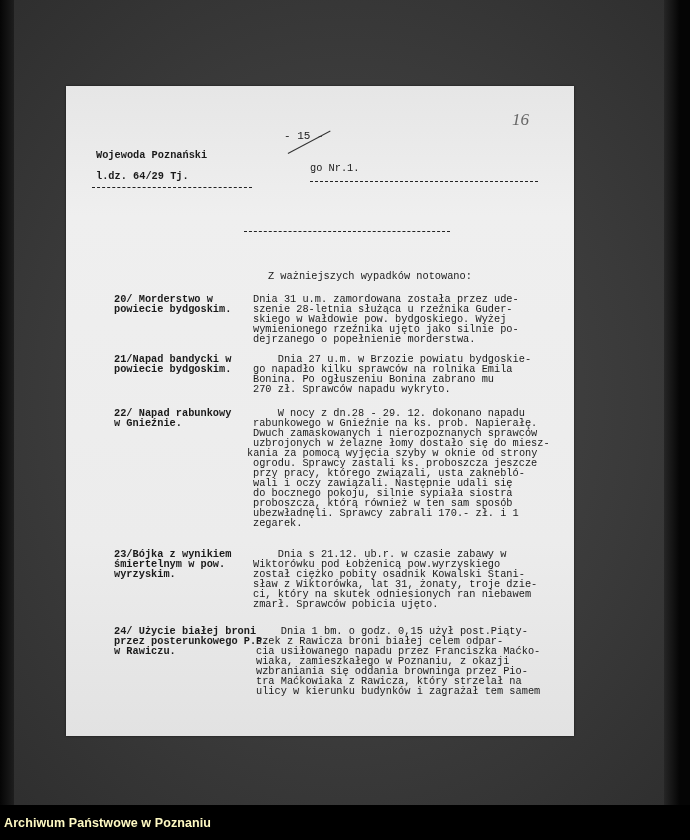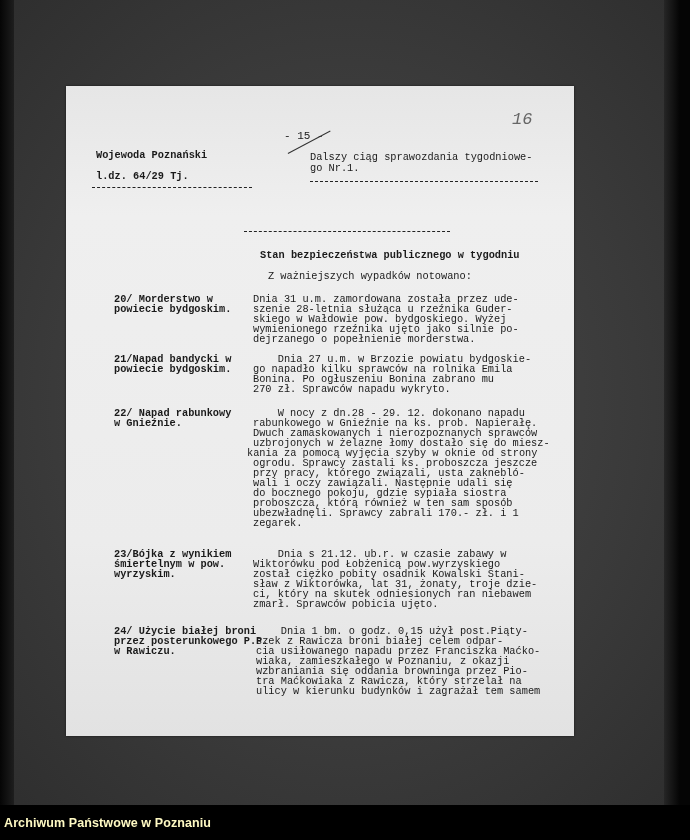--- a/index.html
+++ b/index.html
@@ -25,48 +25,46 @@
       position: absolute; left: 66px; top: 86px; width: 508px; height: 650px;
       background: linear-gradient(180deg, #e6e6e6 0%, #efefef 20%, #ececec 70%, #e2e2e2 100%);
       box-shadow: 0 0 2px rgba(0,0,0,0.6);
       color: #1a1a1a;
     }
     .t { position: absolute; white-space: pre; font-size: 10.3px; line-height: 10.8px; }
     .b { font-weight: bold; }
     .dash { position: absolute; border-top: 1.5px dashed #222; height: 0; }
     .pagenum { position: absolute; font-size: 11px; }
     .slash { position: absolute; width: 48px; height: 1.3px; background: #333; transform: rotate(-28deg); transform-origin: left center; }
-    .handnum { position: absolute; font-family: Liberation Mono, monospace; font-style: italic; font-size: 17px; color: #666; }
+    .handnum { position: absolute; font-family: Liberation Serif, serif; font-style: italic; font-size: 17px; color: #666; }
     .para { position: absolute; white-space: pre; font-size: 10.3px; line-height: 10.8px; }
   </style>
 </head>
 <body>
 
 <div class="scan-bg"></div>
 <div class="edge-left"></div>
 <div class="edge-right"></div>
 
 <div class="page">
 
   <span class="handnum" style="left:446px; top:24px;">16</span>
 
   <span class="pagenum" style="left:218px; top:44px;">- 15 -</span>
   <div class="slash" style="left:222px; top:67px;"></div>
 
   <span class="t b" style="left:30px; top:64px;">Wojewoda Poznański</span>
   <span class="t b" style="left:30px; top:85px;">l.dz. 64/29 Tj.</span>
   <div class="dash" style="left:26px; top:101px; width:160px;"></div>
 
-  <span class="t" style="left:244px; top:66px;">Dalszy ciąg sprawozdania tygodniowe-</span>
   <span class="t" style="left:244px; top:77px;">go Nr.1.</span>
   <div class="dash" style="left:244px; top:95px; width:228px;"></div>
 
   <div class="dash" style="left:178px; top:145px; width:206px;"></div>
 
-  <span class="t b" style="left:194px; top:164px;">Stan bezpieczeństwa publicznego w tygodniu</span>
   <span class="t" style="left:202px; top:185px;">Z ważniejszych wypadków notowano:</span>
 
   <div>
     <span class="t b" style="left:48px; top:208px;">20/ Morderstwo w</span>
     <span class="t b" style="left:48px; top:218px;">powiecie bydgoskim.</span>
     <span class="para" style="left:187px; top:208px;">Dnia 31 u.m. zamordowana została przez ude-</span>
     <span class="para" style="left:187px; top:218px;">szenie 28-letnia służąca u rzeźnika Guder-</span>
     <span class="para" style="left:187px; top:228px;">skiego w Wałdowie pow. bydgoskiego. Wyżej</span>
     <span class="para" style="left:187px; top:238px;">wymienionego rzeźnika ujęto jako silnie po-</span>
     <span class="para" style="left:187px; top:248px;">dejrzanego o popełnienie morderstwa.</span>
@@ -85,21 +83,21 @@
     <span class="t b" style="left:48px; top:322px;">22/ Napad rabunkowy</span>
     <span class="t b" style="left:48px; top:332px;">w Gnieźnie.</span>
     <span class="para" style="left:187px; top:322px;">    W nocy z dn.28 - 29. 12. dokonano napadu</span>
     <span class="para" style="left:187px; top:332px;">rabunkowego w Gnieźnie na ks. prob. Napierałę.</span>
     <span class="para" style="left:187px; top:342px;">Dwuch zamaskowanych i nierozpoznanych sprawców</span>
     <span class="para" style="left:187px; top:352px;">uzbrojonych w żelazne łomy dostało się do miesz-</span>
     <span class="para" style="left:181px; top:362px;text-align:center;">kania za pomocą wyjęcia szyby w oknie od strony</span>
     <span class="para" style="left:187px; top:372px;">ogrodu. Sprawcy zastali ks. proboszcza jeszcze</span>
     <span class="para" style="left:187px; top:382px;">przy pracy, którego związali, usta zaknebló-</span>
     <span class="para" style="left:187px; top:392px;">wali i oczy zawiązali. Następnie udali się</span>
-    <span class="para" style="left:187px; top:402px;">do bocznego pokoju, gdzie sypiała siostra</span>
+    <span class="para" style="left:187px; top:402px;">do bocznego pokoju, silnie sypiała siostra</span>
     <span class="para" style="left:187px; top:412px;">proboszcza, którą również w ten sam sposób</span>
     <span class="para" style="left:187px; top:422px;">ubezwładnęli. Sprawcy zabrali 170.- zł. i 1</span>
     <span class="para" style="left:187px; top:432px;">zegarek.</span>
   </div>
 
   <div>
     <span class="t b" style="left:48px; top:463px;">23/Bójka z wynikiem</span>
     <span class="t b" style="left:48px; top:473px;">śmiertelnym w pow.</span>
     <span class="t b" style="left:48px; top:483px;">wyrzyskim.</span>
     <span class="para" style="left:187px; top:463px;">    Dnia s 21.12. ub.r. w czasie zabawy w</span>

